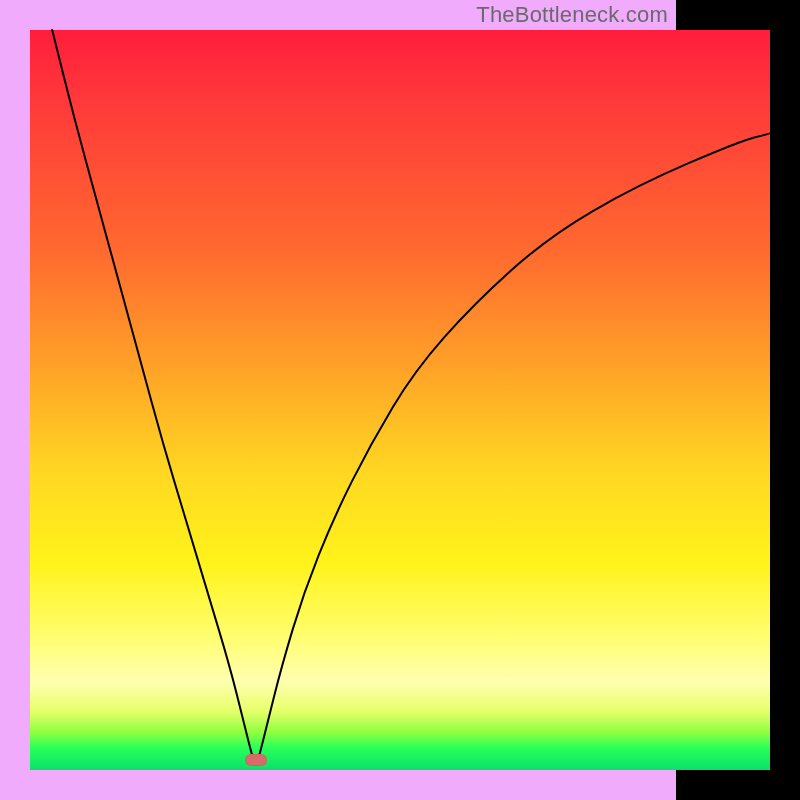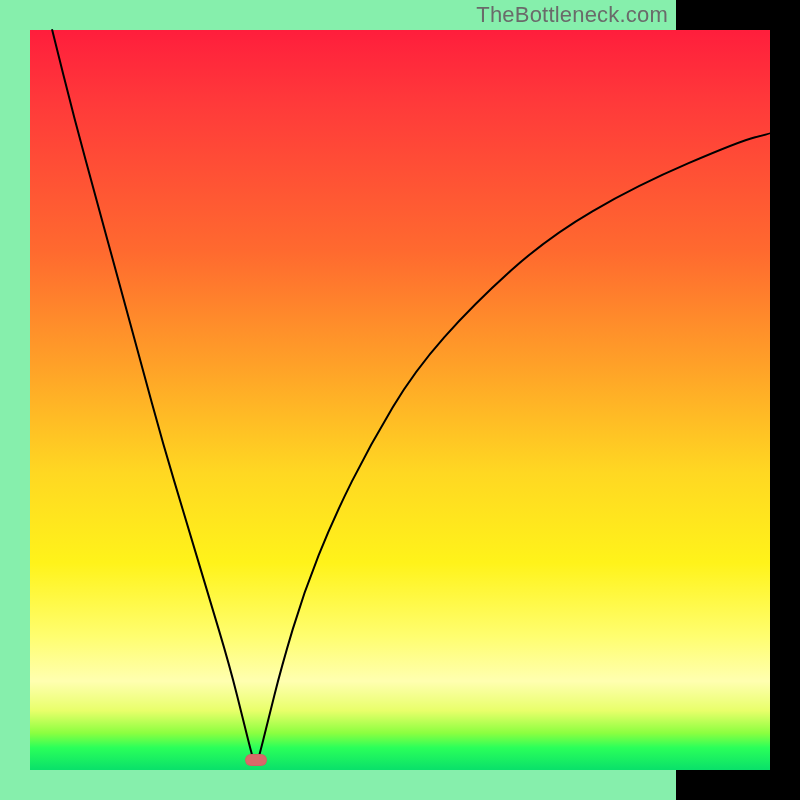--- a/index.html
+++ b/index.html
@@ -8,21 +8,21 @@
     width: 800px;
     height: 800px;
     background: #000;
     overflow: hidden;
     font-family: Arial, Helvetica, sans-serif;
   }
   .frame {
     position: relative;
     width: 676px;
     height: 800px;
-    background: #86efac;
+    background: #f0abfc;
   }
   .plot-area {
     position: absolute;
     left: 30px;
     top: 30px;
     width: 740px;
     height: 740px;
     
     background: linear-gradient(
       to bottom,

